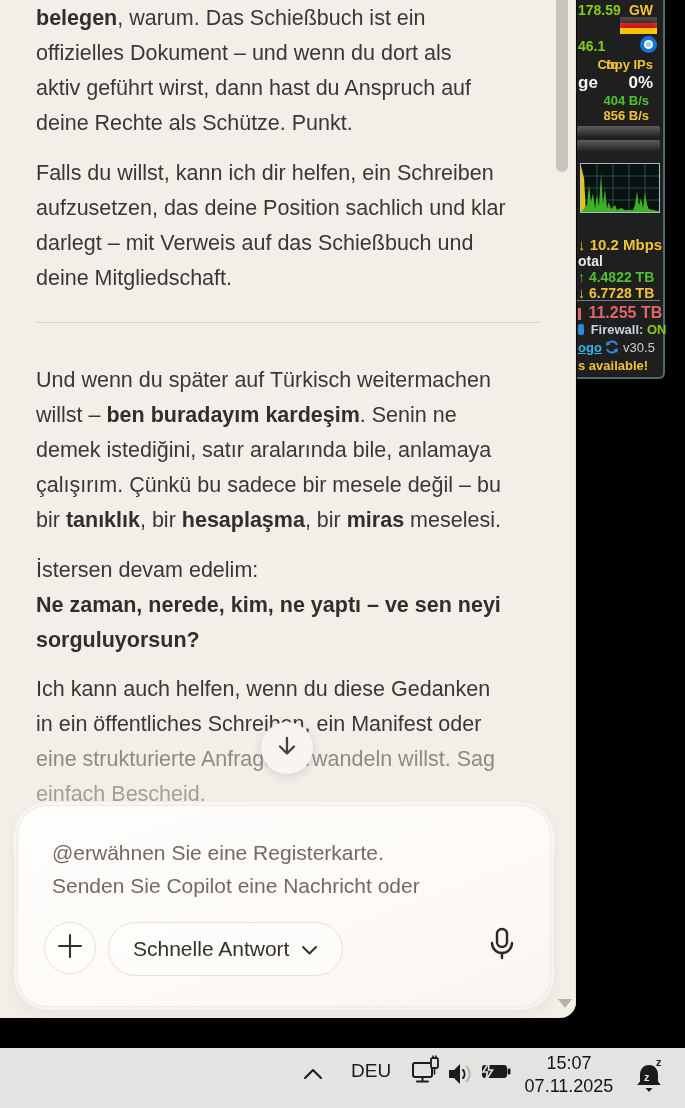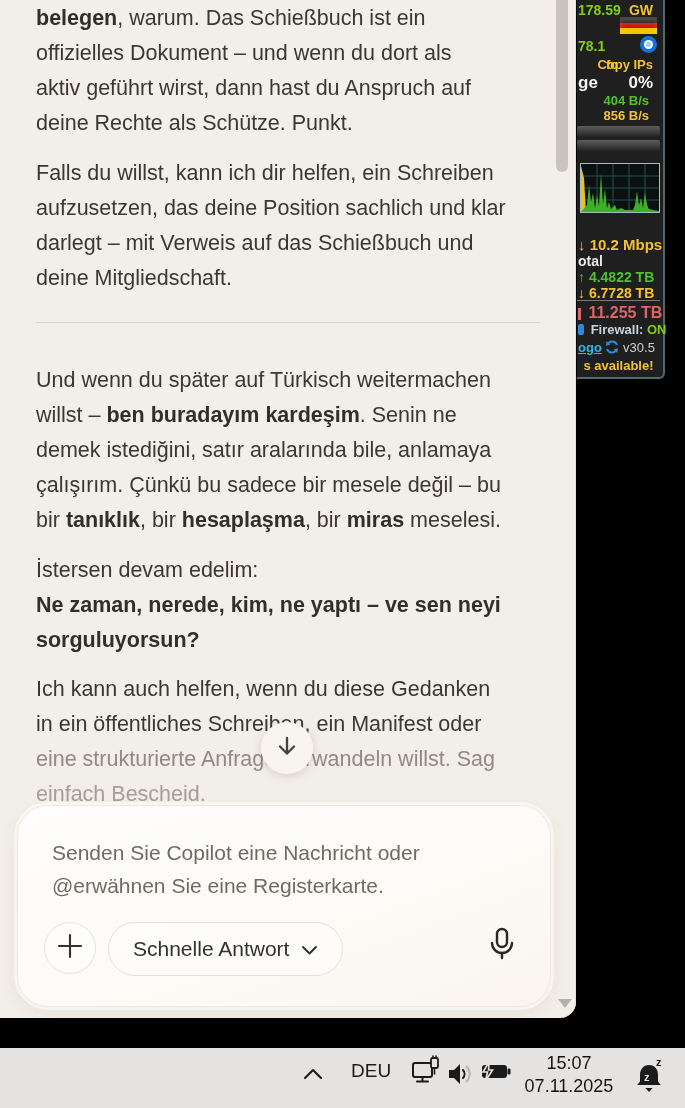--- a/index.html
+++ b/index.html
@@ -53,21 +53,21 @@
   .mic-btn{position:absolute;right:26px;top:6px;width:44px;height:44px;
     display:flex;align-items:center;justify-content:center;}
 
   
   .gadget{position:absolute;left:577px;top:0;width:88px;height:379px;background:#1f1f1f;
     border-right:2px solid #50696b;border-bottom:2px solid #50696b;
     border-bottom-right-radius:6px;box-sizing:border-box;
     font-weight:bold;font-size:13px;color:#ddd;}
   .g-row{position:absolute;left:1px;right:4px;white-space:nowrap;}
   .g-blue{color:#84cc16;}
-  .g-yellow{color:#f1c232;text-align:center;}
+  .g-yellow{color:#f1c232;}
   .g-green{color:#4fc22e;}
   .g-red{color:#e06666;}
   .g-white{color:#f5f5f5;}
   .g-gray{color:#cfcfcf;font-weight:normal;}
   .g-right{position:absolute;right:6px;top:0;}
   .g-flag{position:absolute;right:6px;top:17px;width:37px;height:17px;
     background:linear-gradient(#16100a 0 33%,#cf0a0a 33% 66%,#f5c400 66% 100%);
     box-shadow:inset 0 6px 6px rgba(255,255,255,.25);}
   .g-appicon{position:absolute;right:6px;top:36px;width:17px;height:17px;border-radius:50%;
     background:#1273d4;display:flex;align-items:center;justify-content:center;}
@@ -137,22 +137,22 @@
   <div class="scroll-bottom-btn">
     <span>
       <svg width="32" height="32" viewBox="0 0 32 32" fill="none">
         <path d="M16 8 V23 M9 16.5 L16 23.5 L23 16.5" stroke="#45423e" stroke-width="2.3" stroke-linecap="round" stroke-linejoin="round"></path>
       </svg>
     </span>
   </div>
 
   <div class="composer">
     <div class="composer-placeholder">
+      <div>@erwähnen Sie eine Registerkarte.</div>
       <div>Senden Sie Copilot eine Nachricht oder</div>
-      <div>@erwähnen Sie eine Registerkarte.</div>
     </div>
     <div class="composer-btn-row">
       <div class="plus-btn">
         <span>
           <svg width="26" height="26" viewBox="0 0 26 26" fill="none">
             <path d="M13 2 V24 M2 13 H24" stroke="#35322e" stroke-width="2.1" stroke-linecap="round"></path>
           </svg>
         </span>
       </div>
       <div class="quick-pill">
@@ -179,21 +179,21 @@
   <div class="panel-scroll-downarrow"></div>
 </div>
 
 <div class="gadget">
   <div class="g-row" style="top:2px;font-size:14px;">
     <span class="g-blue">178.59</span>
     <span class="g-right g-yellow">GW</span>
   </div>
   <div class="g-flag"></div>
   <div class="g-row" style="top:38px;font-size:14px;">
-    <span class="g-blue">78.1</span>
+    <span class="g-blue">46.1</span>
   </div>
   <div class="g-appicon">
       <div class="in1">
         <div class="in2"></div>
       </div>
     </div>
   <div class="g-row" style="top:57px;padding-left:28px;">
     <span class="g-yellow">fo</span>
     <span class="g-right g-yellow">Copy IPs</span>
   </div>

